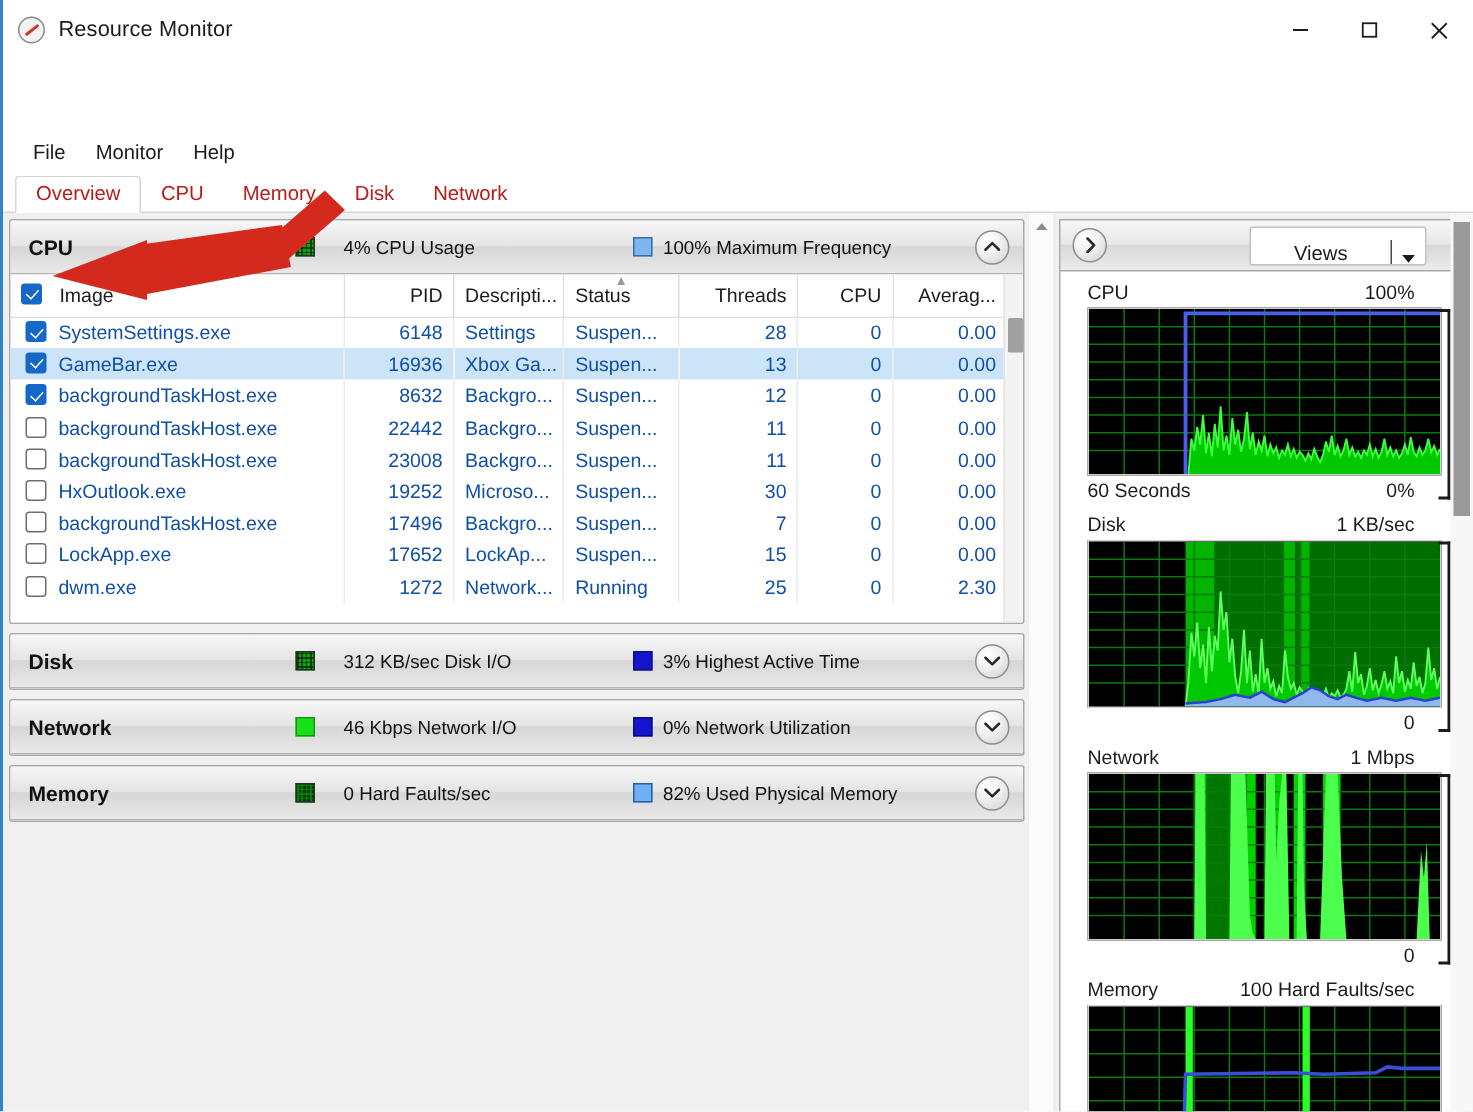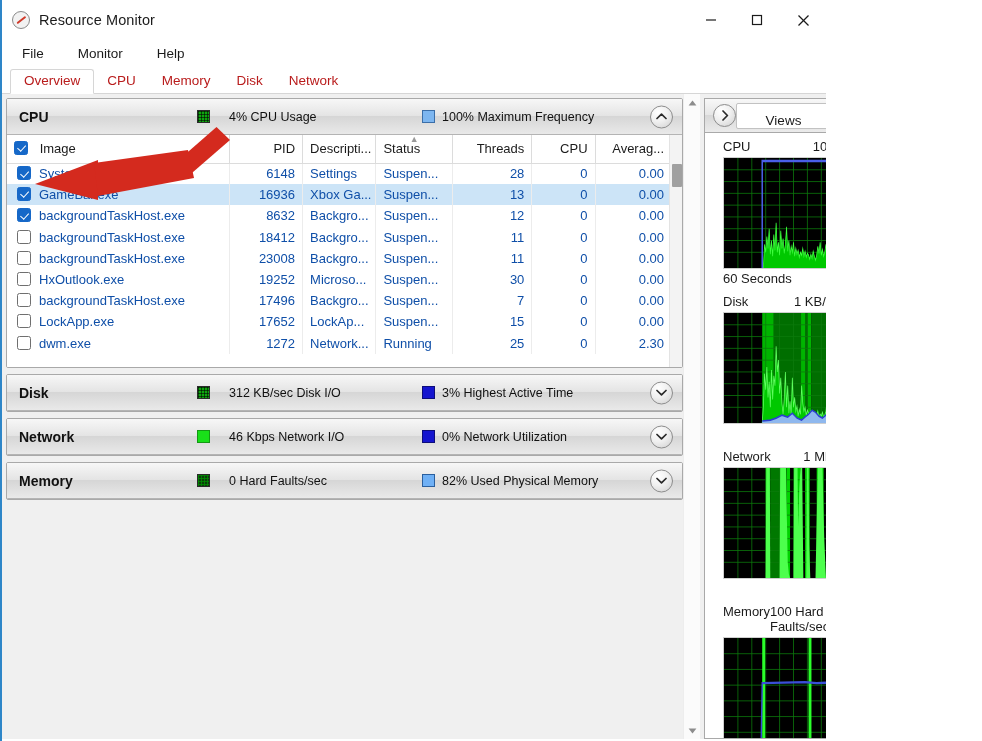--- a/index.html
+++ b/index.html
@@ -9,21 +9,21 @@
     overflow: hidden;
     background: #ffffff;
     font-family: "Liberation Sans", sans-serif;
     font-size: 13px;
     color: #000;
   }
 
   
   #app-window {
     position: relative;
-    width: 826px; height: 741px;
+    width: 982px; height: 741px;
     background: #ffffff;
     border-left: 2px solid #2e86c8;
     overflow: hidden;
   }
 
   
   #titlebar {
     height: 40px;
     display: flex;
     align-items: center;
@@ -68,21 +68,22 @@
   }
   .win-btn svg { display: block; }
 
   
   #menubar {
     height: 26px;
     display: flex;
     align-items: center;
     padding-left: 10px;
     background: #ffffff;
-    gap: 14px;
+    gap: 0;
+    margin-top: 48px;
   }
   .menu-item {
     padding: 3px 10px;
     font-size: 13.5px;
     color: #1b1b1b;
     cursor: default;
   }
 
   
   #tabstrip {
@@ -501,21 +502,21 @@
                   <td class="left cb-cell"><span class="cbx checked"></span><span style="margin-left: 8px;">backgroundTaskHost.exe</span></td>
                   <td>8632</td>
                   <td class="left">Backgro...</td>
                   <td class="left">Suspen...</td>
                   <td>12</td>
                   <td>0</td>
                   <td>0.00</td>
                 </tr>
                 <tr>
                   <td class="left cb-cell"><span class="cbx"></span><span style="margin-left: 8px;">backgroundTaskHost.exe</span></td>
-                  <td>18412</td>
+                  <td>22442</td>
                   <td class="left">Backgro...</td>
                   <td class="left">Suspen...</td>
                   <td>11</td>
                   <td>0</td>
                   <td>0.00</td>
                 </tr>
                 <tr>
                   <td class="left cb-cell"><span class="cbx"></span><span style="margin-left: 8px;">backgroundTaskHost.exe</span></td>
                   <td>23008</td>
                   <td class="left">Backgro...</td>

